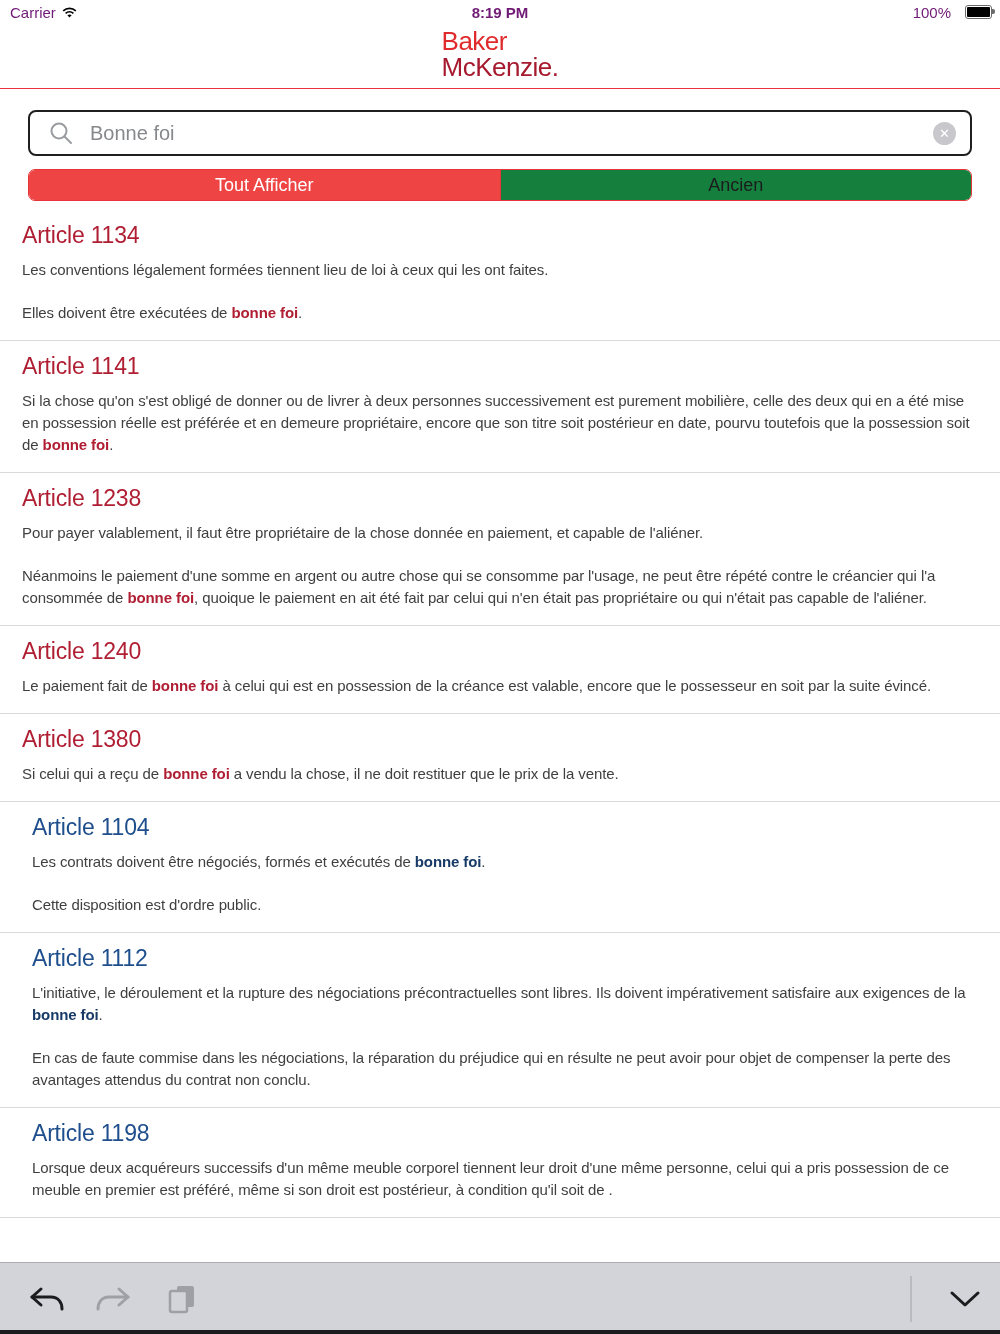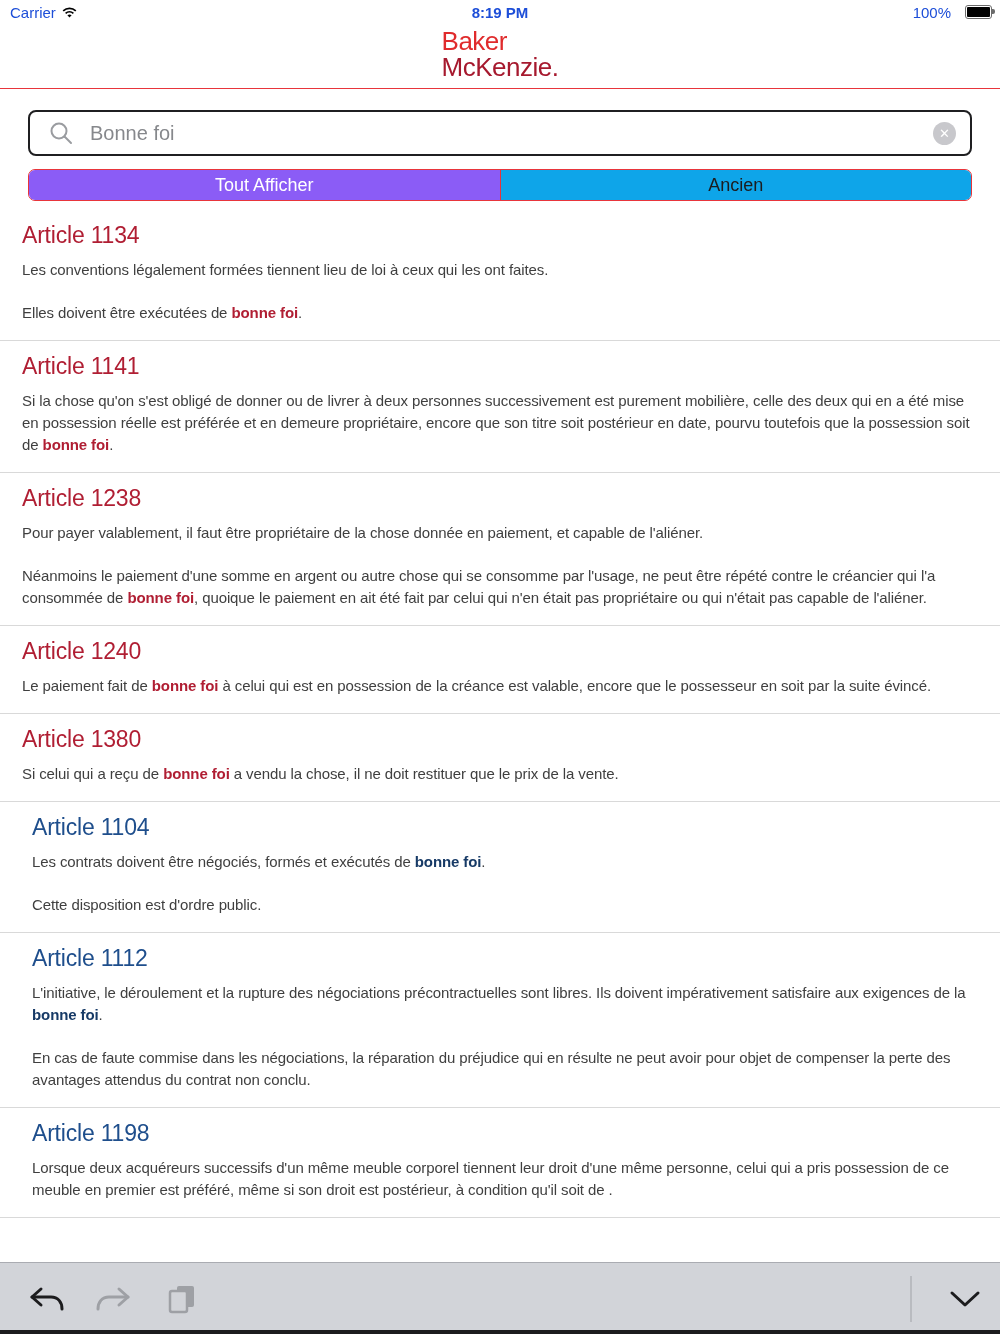--- a/index.html
+++ b/index.html
@@ -6,21 +6,21 @@
   .screen{
     position:relative;width:1000px;height:1334px;margin:0 auto;
     background:#ffffff;overflow:hidden;
     font-family:"Liberation Sans", sans-serif;
     -webkit-font-smoothing:antialiased;
   }
   
   .status-bar{
     position:absolute;top:0;left:0;right:0;height:24px;
     display:flex;align-items:center;justify-content:space-between;
-    padding:0 8px;box-sizing:border-box;font-size:15px;color:#1d4ed8;
+    padding:0 8px;box-sizing:border-box;font-size:15px;color:#701a75;
   }
   .status-left{display:flex;align-items:center;gap:5px;padding-left:2px;}
   .status-time{position:absolute;left:0;right:0;text-align:center;font-weight:700;}
   .status-right{display:flex;align-items:center;gap:14px;z-index:2;}
   .battery{position:relative;width:25px;height:12px;border:1px solid #6b6b6b;border-radius:3px;background:#fff;}
   .battery .fill{position:absolute;inset:1px;background:#000;border-radius:1px;}
   .battery .nub{position:absolute;right:-4px;top:3px;width:3px;height:5px;background:#6b6b6b;border-radius:0 2px 2px 0;}
   
   .header{position:absolute;top:24px;left:0;right:0;height:64px;border-bottom:1px solid #e8353b;text-align:center;}
   .logo{display:inline-block;text-align:left;margin-top:4px;line-height:26px;font-weight:400;font-size:26px;letter-spacing:-0.5px;}
@@ -33,23 +33,23 @@
   .search-icon{margin:0 14px 0 18px;flex:0 0 auto;display:flex;}
   .search-input{flex:1;border:none;outline:none;font-size:20px;color:#86888c;
     font-family:"Liberation Sans",sans-serif;background:transparent;}
   .clear-btn{flex:0 0 auto;width:23px;height:23px;border-radius:50%;background:#c8c8cc;
     color:#fff;display:flex;align-items:center;justify-content:center;
     font-size:13px;margin-right:14px;cursor:pointer;line-height:1;}
   
   .segmented{position:absolute;top:169px;left:28px;width:944px;height:32px;
     display:flex;border:1px solid #e8353b;border-radius:7px;overflow:hidden;box-sizing:border-box;background:#fff;}
   .segment{flex:1;display:flex;align-items:center;justify-content:center;
-    font-size:18px;color:#1c1c1e;background:#0ea5e9;cursor:pointer;}
+    font-size:18px;color:#1c1c1e;background:#15803d;cursor:pointer;}
   .segment + .segment{border-left:1px solid #e8353b;}
-  .segment.active{background:#8b5cf6;color:#fff;}
+  .segment.active{background:#ef4444;color:#fff;}
   
   .article-list{position:absolute;top:210px;left:0;right:0;bottom:72px;overflow:hidden;background:#fff;}
   .article-row{display:flex;align-items:flex-start;border-bottom:1px solid #d9d9d9;cursor:pointer;}
   .stripe-left{flex:0 0 10px;background:transparent;}
   .stripe-right{flex:0 0 12px;background:transparent;}
   .article-row.old .stripe-left{background:#a6192e;}
   .article-row.new .stripe-right{background:#0f2a52;}
   .article-body{flex:1;padding:10px 10px 16px 12px;}
   .article-row.new .article-body{padding-left:22px;}
   .article-title{margin:2px 0 10px 0;font-size:23px;font-weight:400;letter-spacing:-0.2px;}

